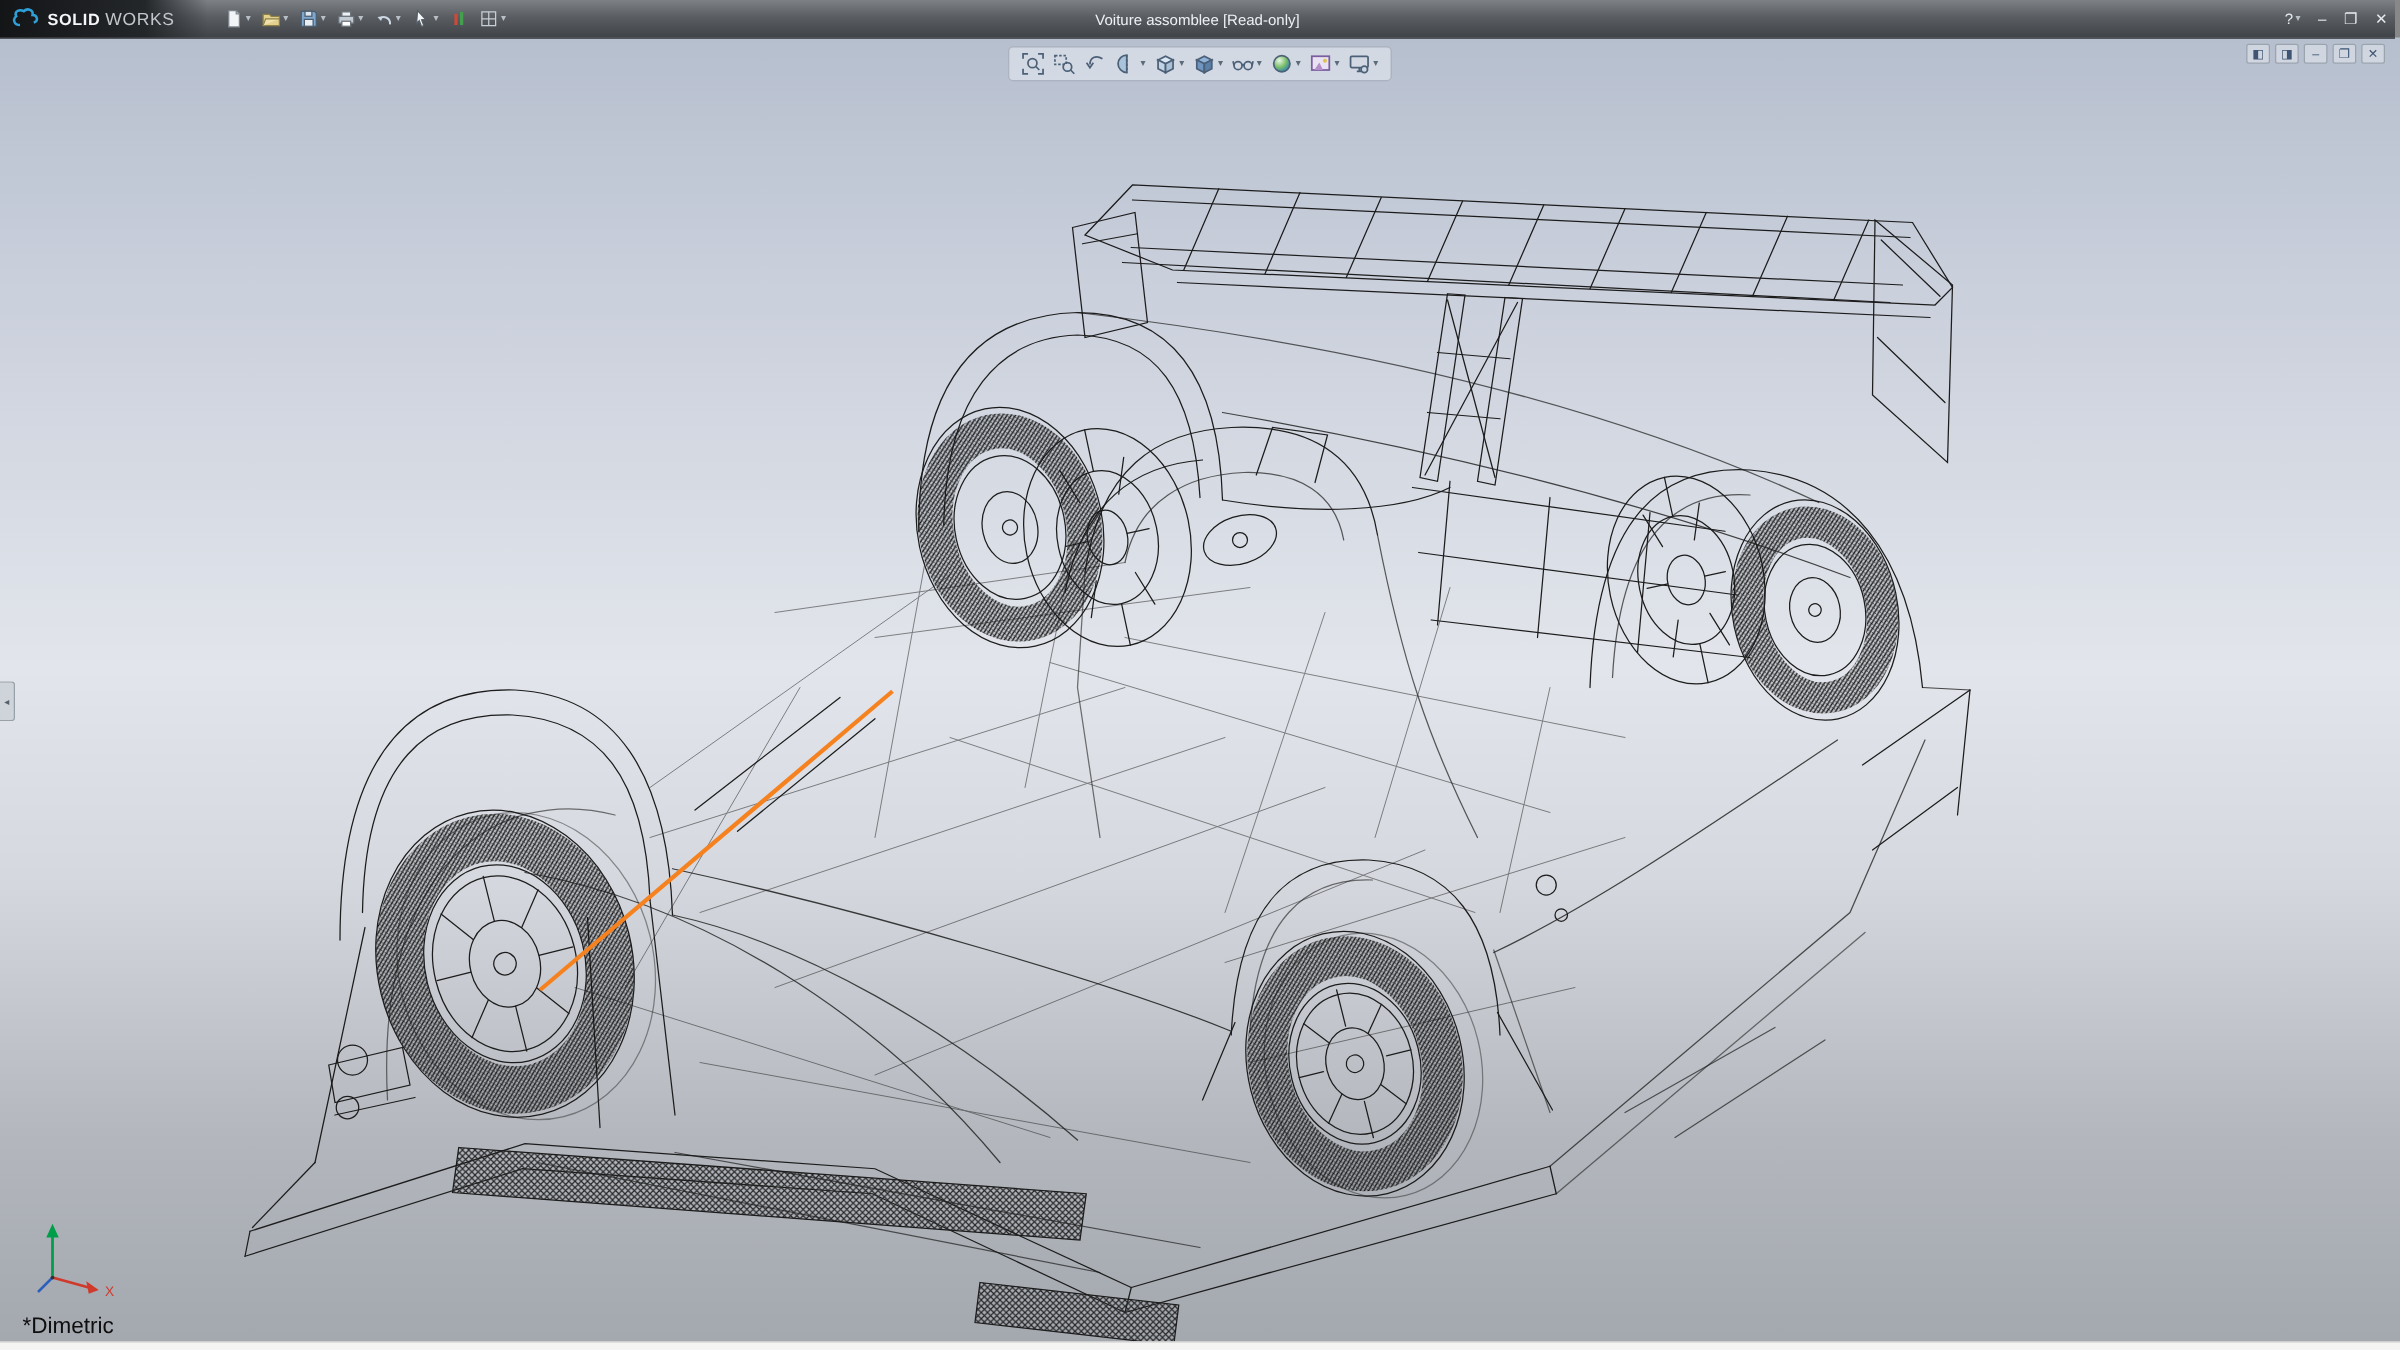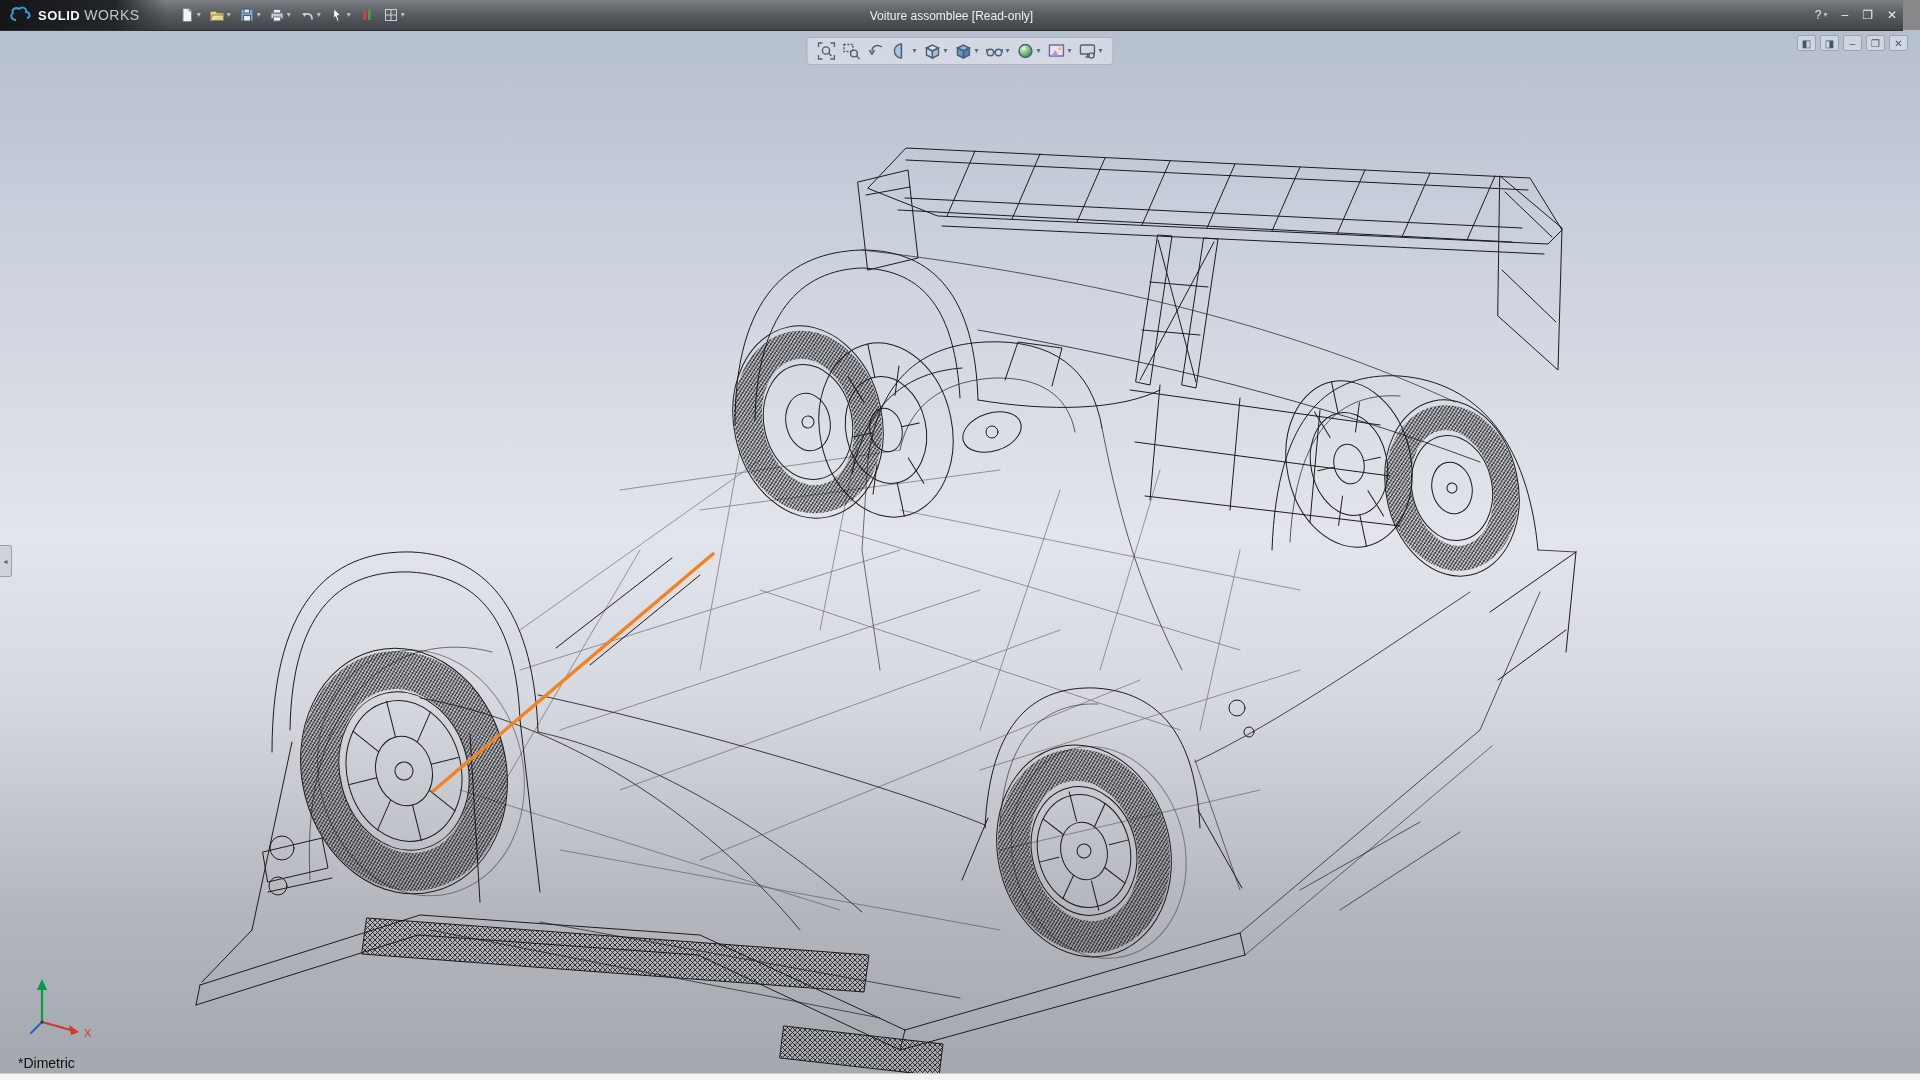--- a/index.html
+++ b/index.html
@@ -1,20 +1,20 @@
 <!DOCTYPE html>
 <html><head>
 <meta charset="utf-8">
 <style>
   html,body{margin:0;padding:0;background:#888;}
   .app{position:relative;width:1920px;height:1080px;overflow:hidden;
        font-family:"Liberation Sans","DejaVu Sans",sans-serif;user-select:none;}
 
   
-  .titlebar{position:absolute;top:0;left:0;right:17px;height:30px;
+  .titlebar{position:absolute;top:0;left:0;right:4px;height:30px;
     background:linear-gradient(180deg,#7d8186 0%,#5a5e63 45%,#3f4347 100%);
     display:flex;align-items:center;border-bottom:1px solid #2e3134;z-index:30;}
   .brand{display:flex;align-items:center;gap:4px;height:100%;padding:0 26px 0 8px;
     background:linear-gradient(90deg,#131517 0%,#24272a 70%,rgba(36,39,42,0) 100%);}
   .brand .solid{color:#f4f6f8;font-weight:bold;font-size:13px;letter-spacing:.5px;}
   .brand .works{color:#c2c7cc;font-weight:normal;font-size:14px;letter-spacing:.5px;}
   .tb-icons{display:flex;align-items:center;gap:2px;margin-left:10px;}
   .tb-btn{display:flex;align-items:center;gap:2px;background:transparent;border:0;
     padding:2px 3px;cursor:default;}
   .tb-btn svg{display:block;}
@@ -44,21 +44,21 @@
   .doc-controls{position:absolute;top:5px;right:12px;display:flex;gap:4px;z-index:20;}
   .doc-btn{width:19px;height:16px;display:flex;align-items:center;justify-content:center;
     font-size:10px;color:#3f5573;background:rgba(255,255,255,0.35);
     border:1px solid #9aa4ae;border-radius:2px;cursor:default;padding:0;}
 
   
   .collapse-tab{position:absolute;left:0;top:515px;width:11px;height:30px;
     background:#cfd4da;border:1px solid #98a0a8;border-left:0;border-radius:0 3px 3px 0;
     display:flex;align-items:center;justify-content:center;font-size:8px;color:#55606a;z-index:20;}
 
-  .orientation-label{position:absolute;left:18px;bottom:9px;font-size:14px;color:#0e0e0e;z-index:20;}
+  .orientation-label{position:absolute;left:18px;bottom:9px;font-size:18px;color:#0e0e0e;z-index:20;}
   .bottom-strip{position:absolute;left:0;right:0;bottom:0;height:6px;background:#f4f4f2;
     border-top:1px solid #c9c9c9;z-index:15;}
 </style>
 </head>
 <body>
 
 <div class="app">
 
   <div class="titlebar">
     <div class="brand">

